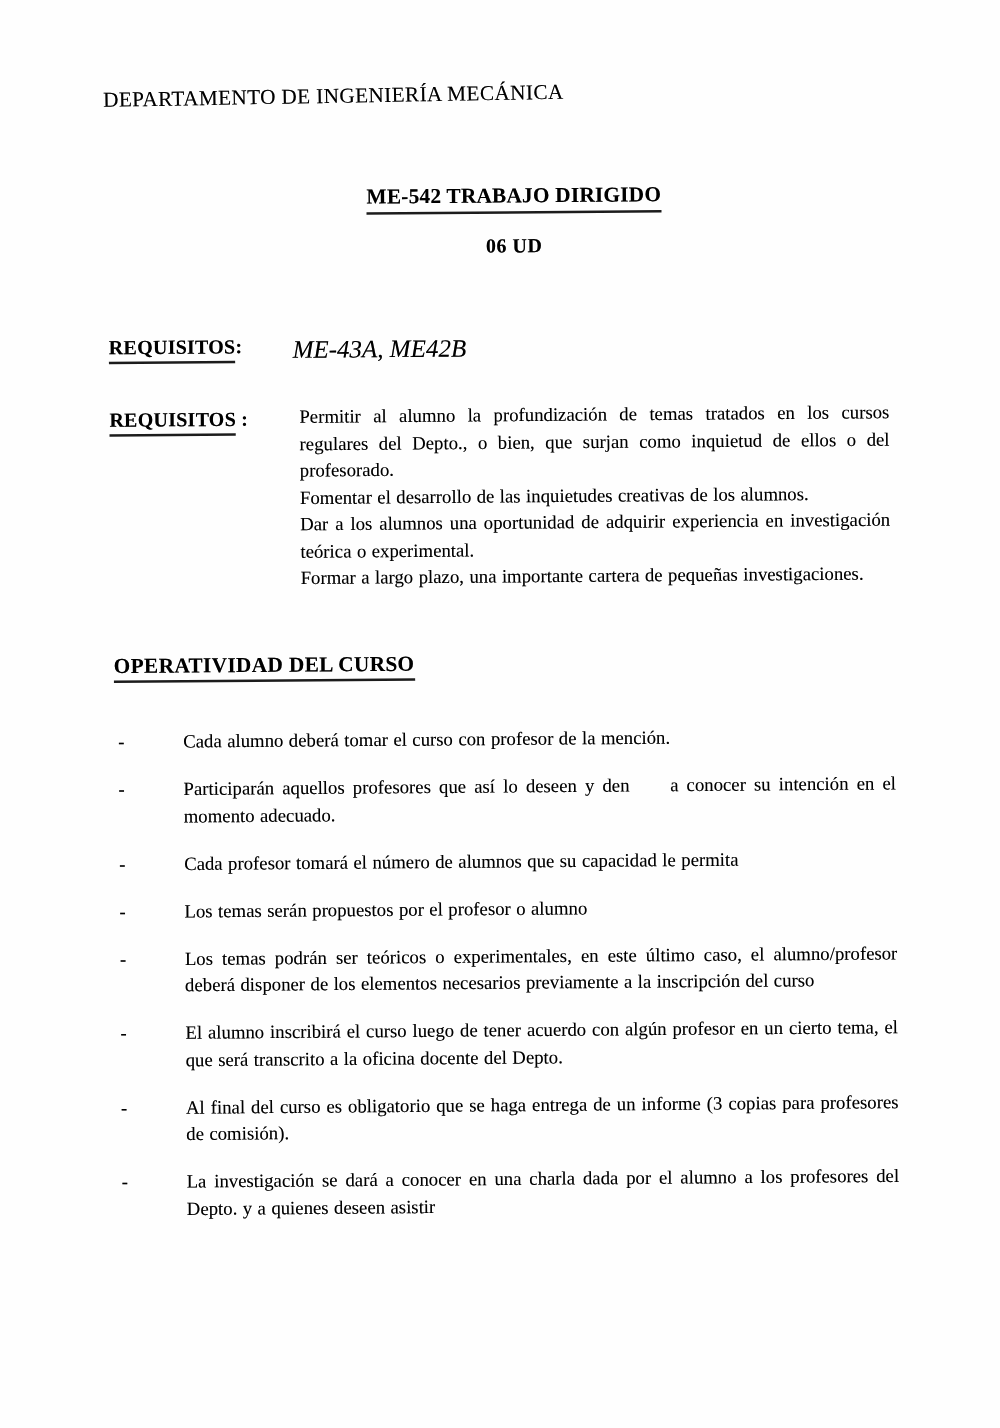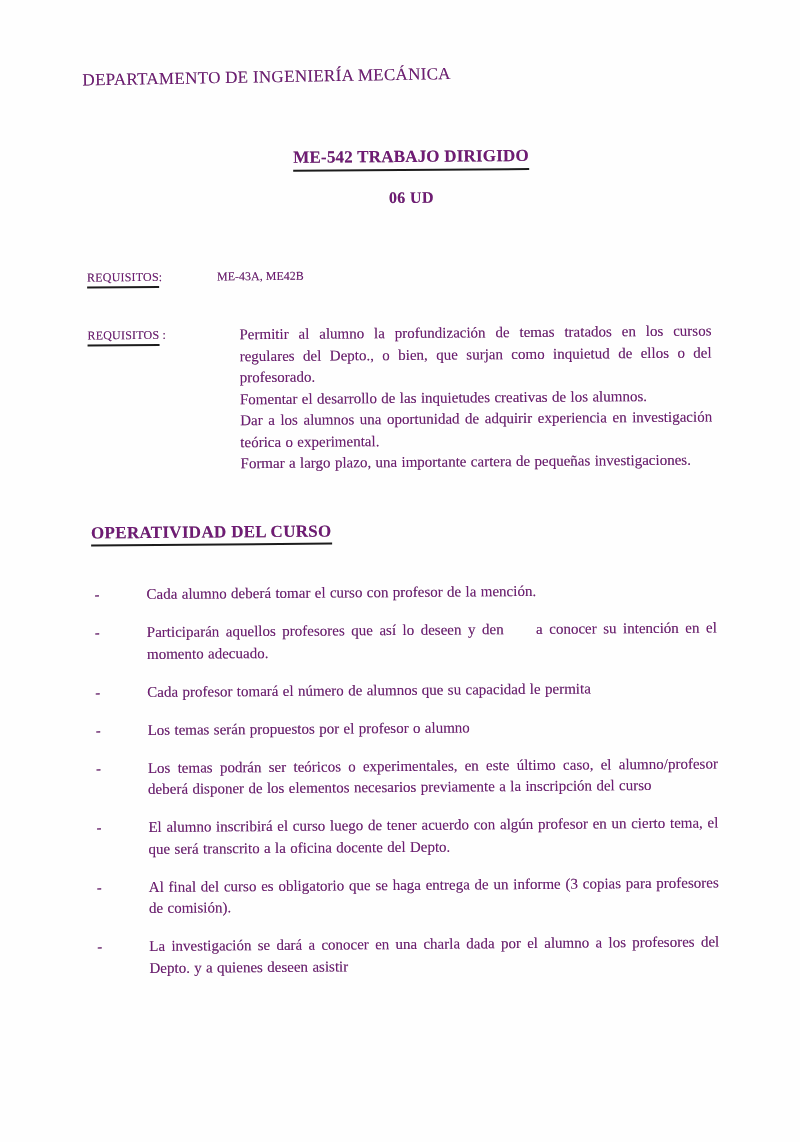--- a/index.html
+++ b/index.html
@@ -7,21 +7,21 @@
     padding: 0;
     background: #ffffff;
   }
   .sheet {
     position: relative;
     width: 800px;
     height: 1142px;
     background: #fefefe;
     overflow: hidden;
     font-family: "Liberation Serif", "DejaVu Serif", serif;
-    color: #701a75;
+    color: #000000;
   }
   .content {
     position: absolute;
     inset: 0;
     transform: rotate(-0.45deg);
     transform-origin: 50% 35%;
     text-shadow: 0 0 0.5px rgba(20,20,20,0.45);
   }
   .dept-header {
     position: absolute;
@@ -55,36 +55,37 @@
     left: 0;
     right: 0;
     top: 189px;
     text-align: center;
     padding-left: 26px;
     font-weight: bold;
     font-size: 16px;
     letter-spacing: 0.4px;
   }
   .label-underlined {
-    font-weight: normal;
-    font-size: 12px;
+    font-weight: bold;
+    font-size: 16px;
     letter-spacing: 0.2px;
     white-space: nowrap;
   }
   .label-underlined .u {
     border-bottom: 2px solid #1c1c1c;
     padding-bottom: 1.5px;
   }
   .req-label { position: absolute; left: 88px; top: 268px; }
   .req-value {
     position: absolute;
-    left: 218px;
+    left: 235px;
     top: 268px;
-    font-size: 12px;
-    white-space: nowrap;
+    font-size: 20px;
+    white-space: nowrap;
+    font-style: italic;
   }
   .obj-label { position: absolute; left: 88px; top: 326px; }
   .obj-paragraphs {
     position: absolute;
     left: 240px;
     top: 323px;
     width: 472px;
     font-size: 15px;
     line-height: 21.5px;
     word-spacing: 0.04em;

